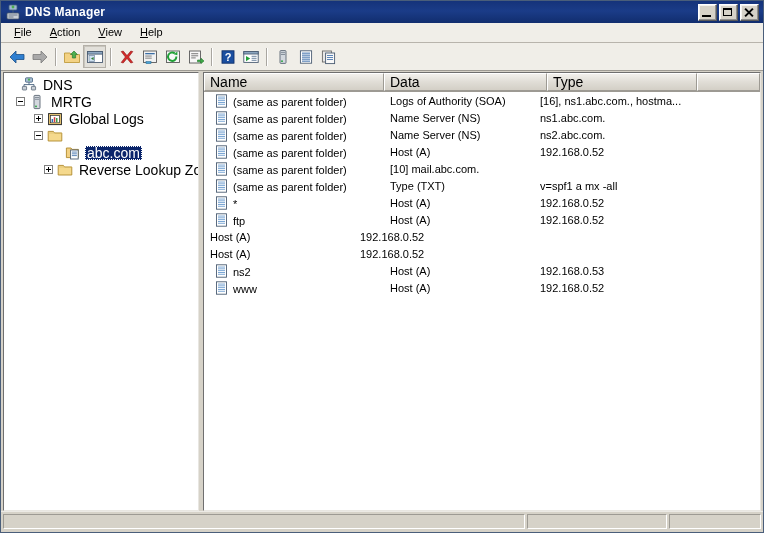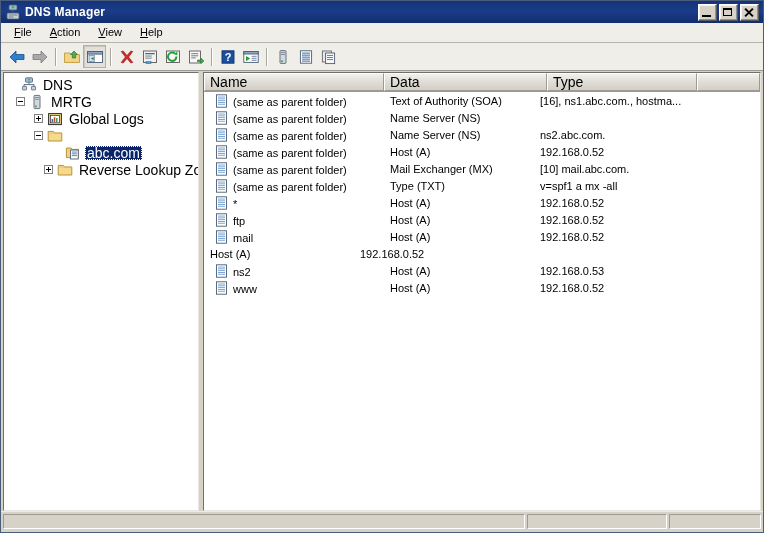--- a/index.html
+++ b/index.html
@@ -497,39 +497,40 @@
                   <rect x="1.5" y="0.8" width="10" height="12.4" fill="#ffffff" stroke="#4a5c72" stroke-width="0.9"></rect>
                   <rect x="3" y="2.6" width="7" height="0.9" fill="#6f9ed0"></rect>
                   <rect x="3" y="4.4" width="7" height="0.9" fill="#6f9ed0"></rect>
                   <rect x="3" y="6.2" width="7" height="0.9" fill="#6f9ed0"></rect>
                   <rect x="3" y="8" width="7" height="0.9" fill="#6f9ed0"></rect>
                   <rect x="3" y="9.8" width="7" height="0.9" fill="#6f9ed0"></rect>
                 </svg>
             </span>
             <span>(same as parent folder)</span>
           </div>
-          <div class="cell cell-type" style="width:150px">Text of Authority (SOA)</div>
+          <div class="cell cell-type" style="width:150px">Logs of Authority (SOA)</div>
           <div class="cell cell-data" style="flex:1 1 auto">[16], ns1.abc.com., hostma...</div>
         </div>
 
         <div class="lv-row">
           <div class="cell cell-name" style="width:180px">
             <span class="rec-icon">
               <svg width="14" height="14" viewBox="0 0 14 14">
                   <rect x="1.5" y="0.8" width="10" height="12.4" fill="#ffffff" stroke="#4a5c72" stroke-width="0.9"></rect>
                   <rect x="3" y="2.6" width="7" height="0.9" fill="#6f9ed0"></rect>
                   <rect x="3" y="4.4" width="7" height="0.9" fill="#6f9ed0"></rect>
                   <rect x="3" y="6.2" width="7" height="0.9" fill="#6f9ed0"></rect>
                   <rect x="3" y="8" width="7" height="0.9" fill="#6f9ed0"></rect>
                   <rect x="3" y="9.8" width="7" height="0.9" fill="#6f9ed0"></rect>
                 </svg>
             </span>
             <span>(same as parent folder)</span>
           </div>
           <div class="cell cell-type" style="width:150px">Name Server (NS)</div>
+          <div class="cell cell-data" style="flex:1 1 auto">ns1.abc.com.</div>
         </div>
 
         <div class="lv-row">
           <div class="cell cell-name" style="width:180px">
             <span class="rec-icon">
               <svg width="14" height="14" viewBox="0 0 14 14">
                   <rect x="1.5" y="0.8" width="10" height="12.4" fill="#ffffff" stroke="#4a5c72" stroke-width="0.9"></rect>
                   <rect x="3" y="2.6" width="7" height="0.9" fill="#6f9ed0"></rect>
                   <rect x="3" y="4.4" width="7" height="0.9" fill="#6f9ed0"></rect>
                   <rect x="3" y="6.2" width="7" height="0.9" fill="#6f9ed0"></rect>
@@ -568,21 +569,20 @@
                   <rect x="1.5" y="0.8" width="10" height="12.4" fill="#ffffff" stroke="#4a5c72" stroke-width="0.9"></rect>
                   <rect x="3" y="2.6" width="7" height="0.9" fill="#6f9ed0"></rect>
                   <rect x="3" y="4.4" width="7" height="0.9" fill="#6f9ed0"></rect>
                   <rect x="3" y="6.2" width="7" height="0.9" fill="#6f9ed0"></rect>
                   <rect x="3" y="8" width="7" height="0.9" fill="#6f9ed0"></rect>
                   <rect x="3" y="9.8" width="7" height="0.9" fill="#6f9ed0"></rect>
                 </svg>
             </span>
             <span>(same as parent folder)</span>
           </div>
-          <div class="cell cell-type" style="width:150px">Mail Exchanger (MX)</div>
           <div class="cell cell-data" style="flex:1 1 auto">[10] mail.abc.com.</div>
         </div>
 
         <div class="lv-row">
           <div class="cell cell-name" style="width:180px">
             <span class="rec-icon">
               <svg width="14" height="14" viewBox="0 0 14 14">
                   <rect x="1.5" y="0.8" width="10" height="12.4" fill="#ffffff" stroke="#4a5c72" stroke-width="0.9"></rect>
                   <rect x="3" y="2.6" width="7" height="0.9" fill="#6f9ed0"></rect>
                   <rect x="3" y="4.4" width="7" height="0.9" fill="#6f9ed0"></rect>
@@ -627,33 +627,20 @@
                   <rect x="3" y="9.8" width="7" height="0.9" fill="#6f9ed0"></rect>
                 </svg>
             </span>
             <span>ftp</span>
           </div>
           <div class="cell cell-type" style="width:150px">Host (A)</div>
           <div class="cell cell-data" style="flex:1 1 auto">192.168.0.52</div>
         </div>
 
         <div class="lv-row">
-          <div class="cell cell-name" style="width:180px">
-            <span class="rec-icon">
-              <svg width="14" height="14" viewBox="0 0 14 14">
-                  <rect x="1.5" y="0.8" width="10" height="12.4" fill="#ffffff" stroke="#4a5c72" stroke-width="0.9"></rect>
-                  <rect x="3" y="2.6" width="7" height="0.9" fill="#6f9ed0"></rect>
-                  <rect x="3" y="4.4" width="7" height="0.9" fill="#6f9ed0"></rect>
-                  <rect x="3" y="6.2" width="7" height="0.9" fill="#6f9ed0"></rect>
-                  <rect x="3" y="8" width="7" height="0.9" fill="#6f9ed0"></rect>
-                  <rect x="3" y="9.8" width="7" height="0.9" fill="#6f9ed0"></rect>
-                </svg>
-            </span>
-            <span>mail</span>
-          </div>
           <div class="cell cell-type" style="width:150px">Host (A)</div>
           <div class="cell cell-data" style="flex:1 1 auto">192.168.0.52</div>
         </div>
 
         <div class="lv-row">
           <div class="cell cell-type" style="width:150px">Host (A)</div>
           <div class="cell cell-data" style="flex:1 1 auto">192.168.0.52</div>
         </div>
 
         <div class="lv-row">

